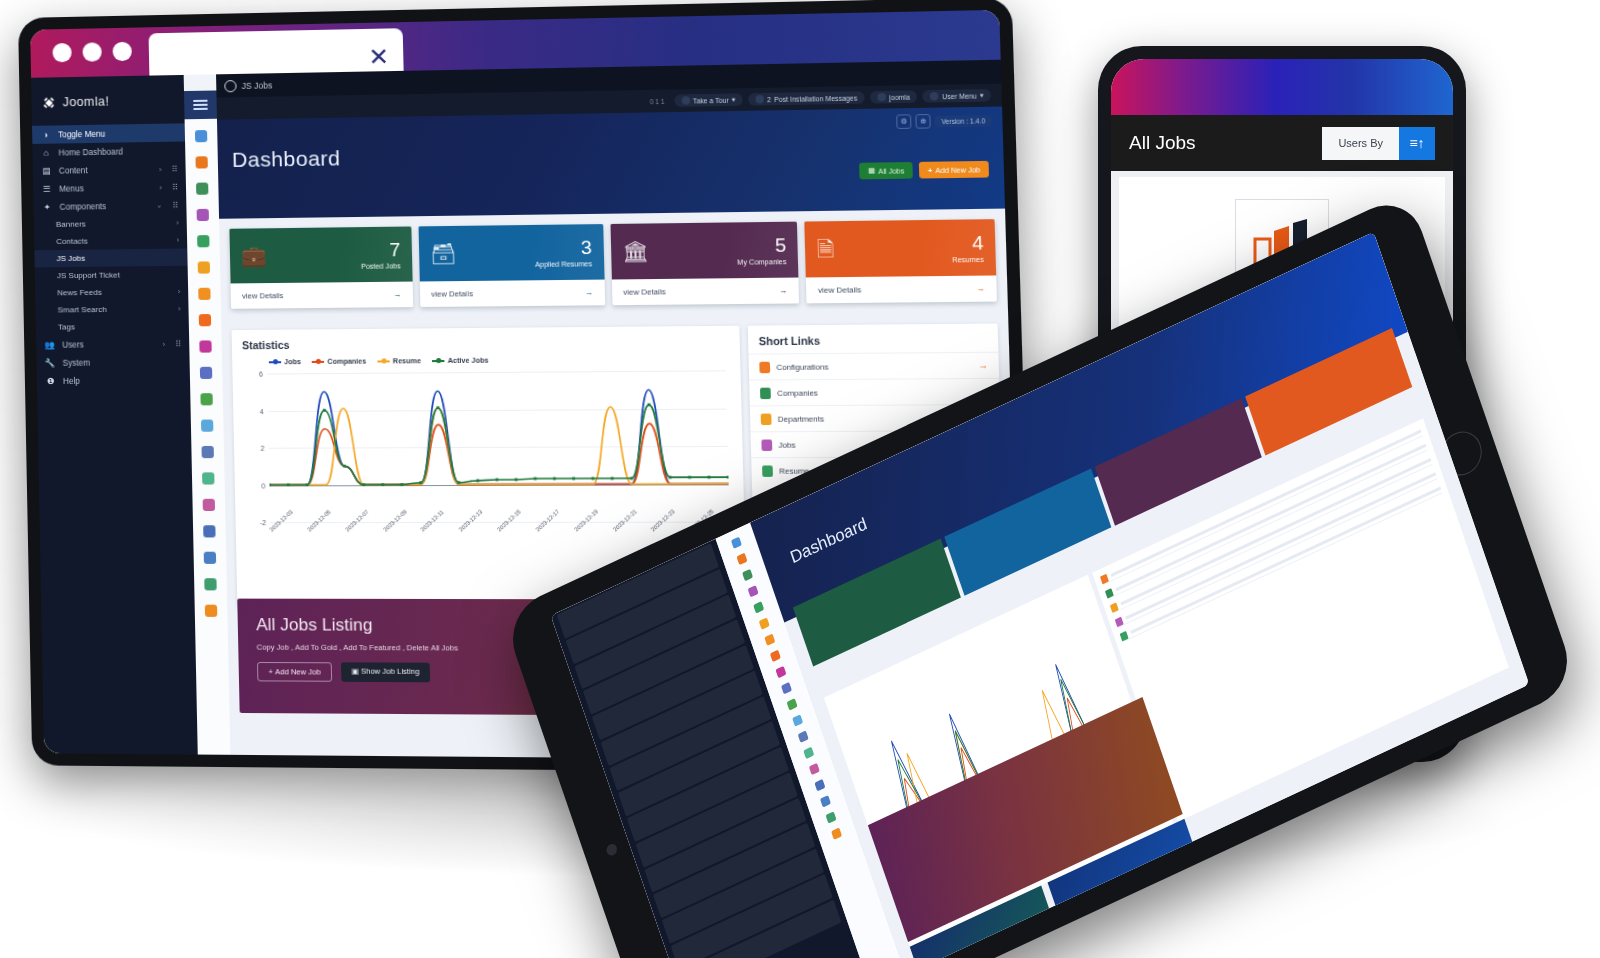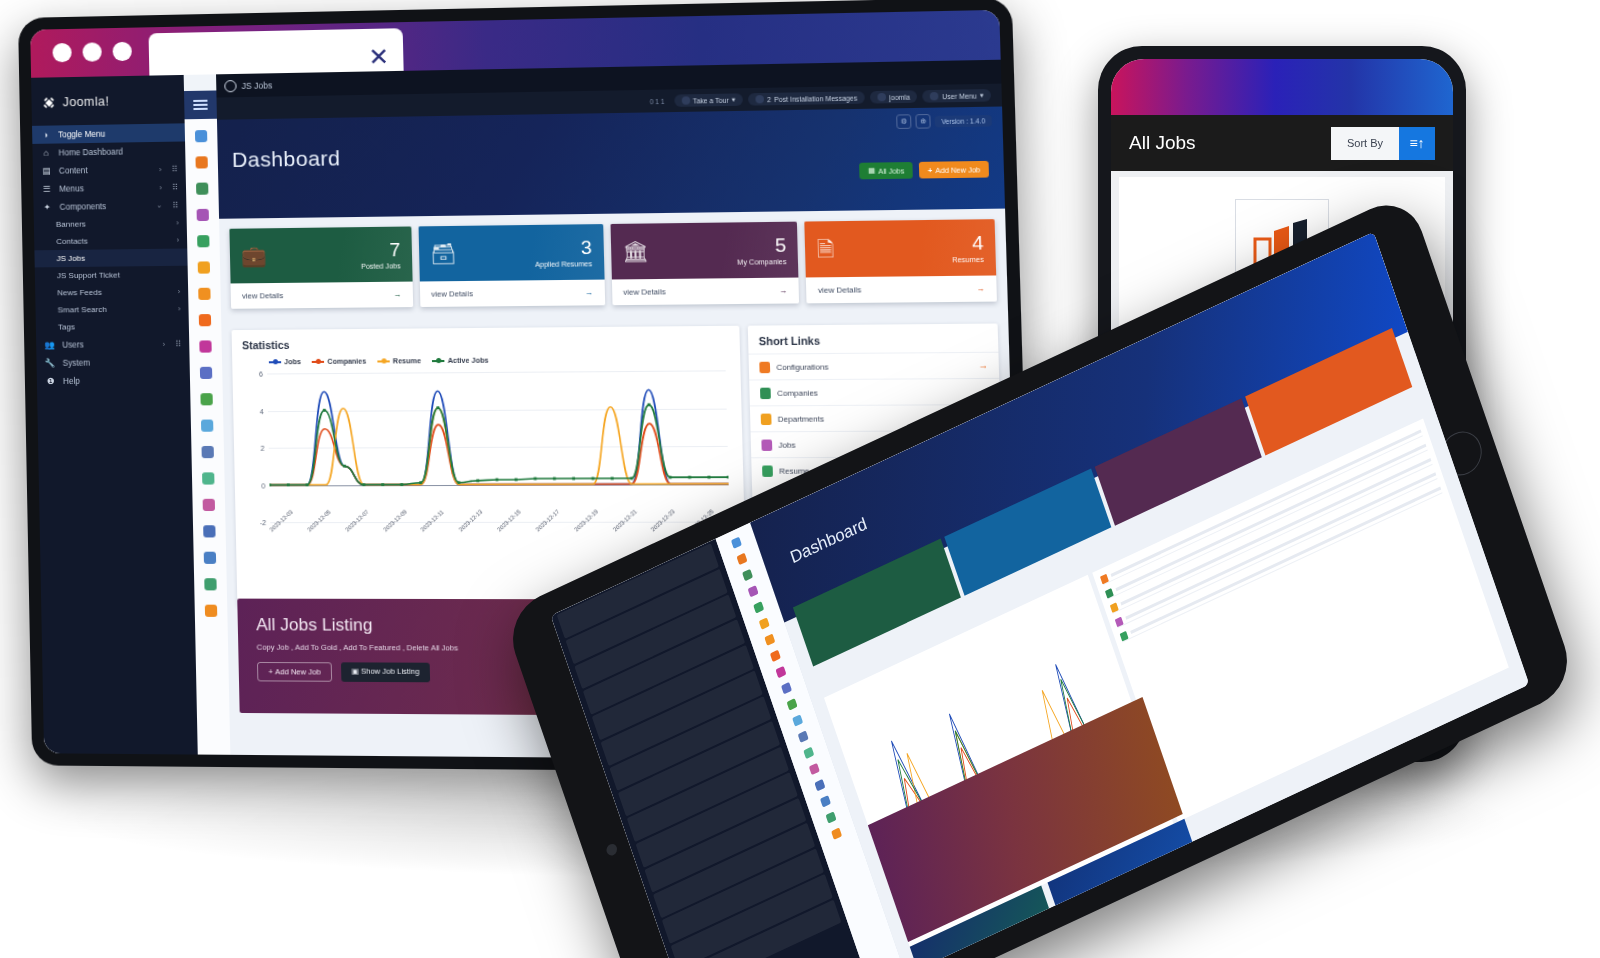--- a/index.html
+++ b/index.html
@@ -586,21 +586,21 @@
       </div>
     </div>
   </div>
 
   <div class="phone">
     <div class="phone-screen">
       <div class="ph-grad"></div>
       <div class="ph-head">
         <div class="t">All Jobs</div>
         <div class="ph-sort">
-          <div class="sel">Sort By</div>
+          <div class="sel">Users By</div>
           <div class="btn">≡↑</div>
         </div>
       </div>
       <div class="ph-body">
         <div class="jobcard">
           <div class="logo">
             <svg width="62" height="58" viewBox="0 0 62 58">
               <rect x="4" y="22" width="15" height="26" fill="#fff" stroke="#ea5a16" stroke-width="3"></rect>
               <polygon points="23,14 38,9 38,48 23,48" fill="#ea5a16"></polygon>
               <polygon points="42,6 56,2 56,48 42,48" fill="#17202e"></polygon>

